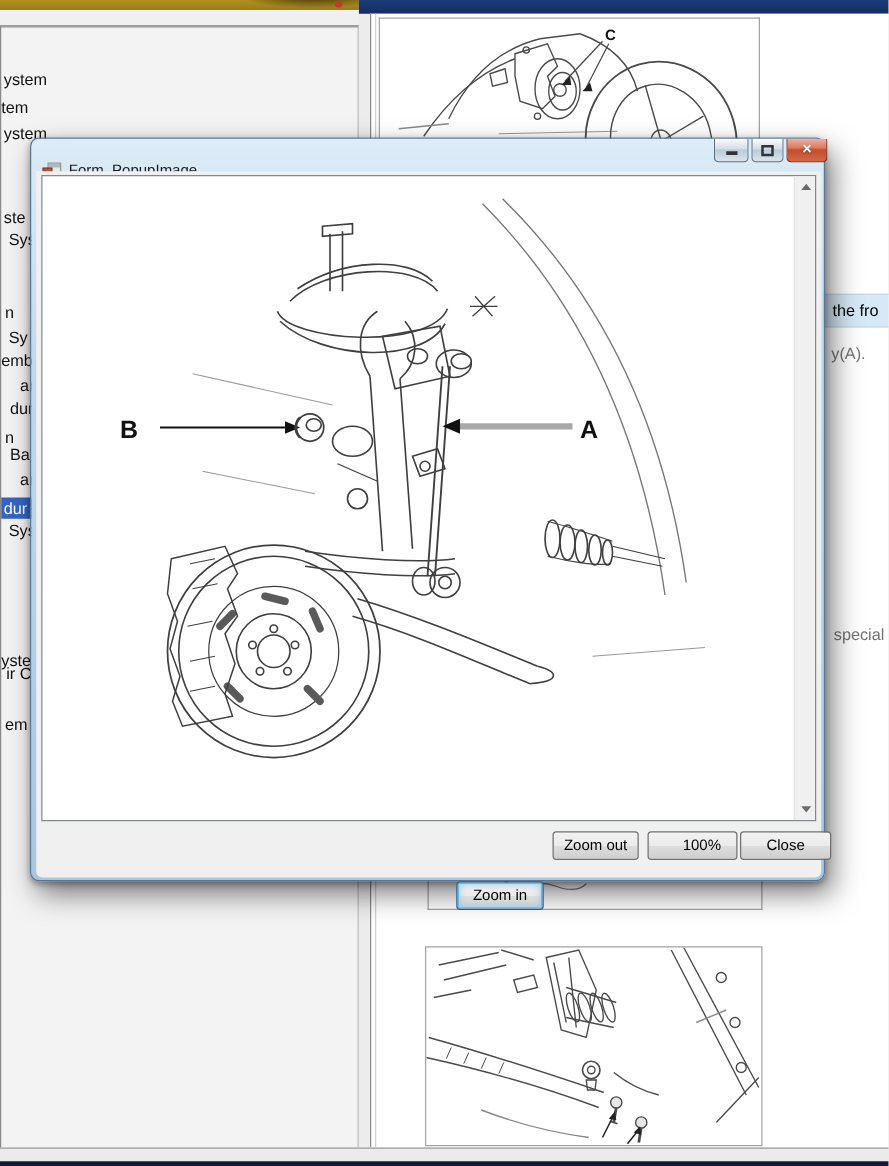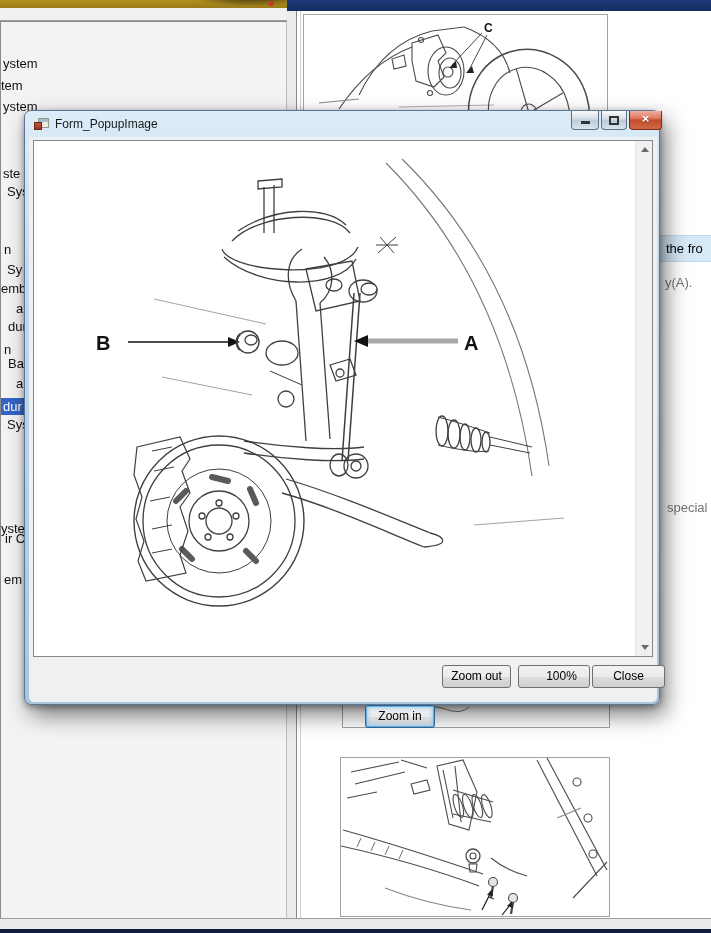--- a/index.html
+++ b/index.html
@@ -39,21 +39,21 @@
 
   
   .status-bar { left:0; top:918px; width:711px; height:11px; background:#ebebeb; border-top:1px solid #9c9c9c; z-index:2; }
   .bottom-navy { left:0; top:929px; width:711px; height:4px; background:#0f1b3d; z-index:2; }
 
   
   .popup { left:24px; top:110px; width:636px; height:595px; z-index:50;
     background:linear-gradient(180deg,#dcecf8 0%,#c2d9ec 30%,#a9c6de 100%);
     border:1px solid #5a7692; border-radius:7px;
     box-shadow:6px 10px 22px rgba(0,0,0,.5), 0 2px 6px rgba(0,0,0,.35); }
-  .p-title { position:absolute; left:0; top:0; width:100%; height:26px; }
+  .p-title { position:absolute; left:0; top:12px; width:100%; height:26px; }
   .p-title-text { position:absolute; left:30px; top:6px; font-size:12px; color:#1a1a1a; }
   .form-icon { position:absolute; left:9px; top:7px; width:15px; height:13px; }
   .fi-win { position:absolute; left:4px; top:0; width:11px; height:10px; background:#ece9dc; border:1px solid #96968a; }
   .fi-bar { position:absolute; left:5px; top:1px; width:9px; height:3px; background:#a8bace; }
   .fi-red { position:absolute; left:0; top:4px; width:8px; height:8px;
     background:linear-gradient(#c05a42,#943322); border:1px solid #6e2416; }
 
   .win-btn { position:absolute; top:0; height:19px; border:1px solid #5d7084; border-top:none;
     border-radius:0 0 4px 4px; background:linear-gradient(#fbfcfd,#d4dde6 45%,#bccbd8 50%,#d9e4ee); cursor:default; }
   .win-min { left:546px; width:28px; }

